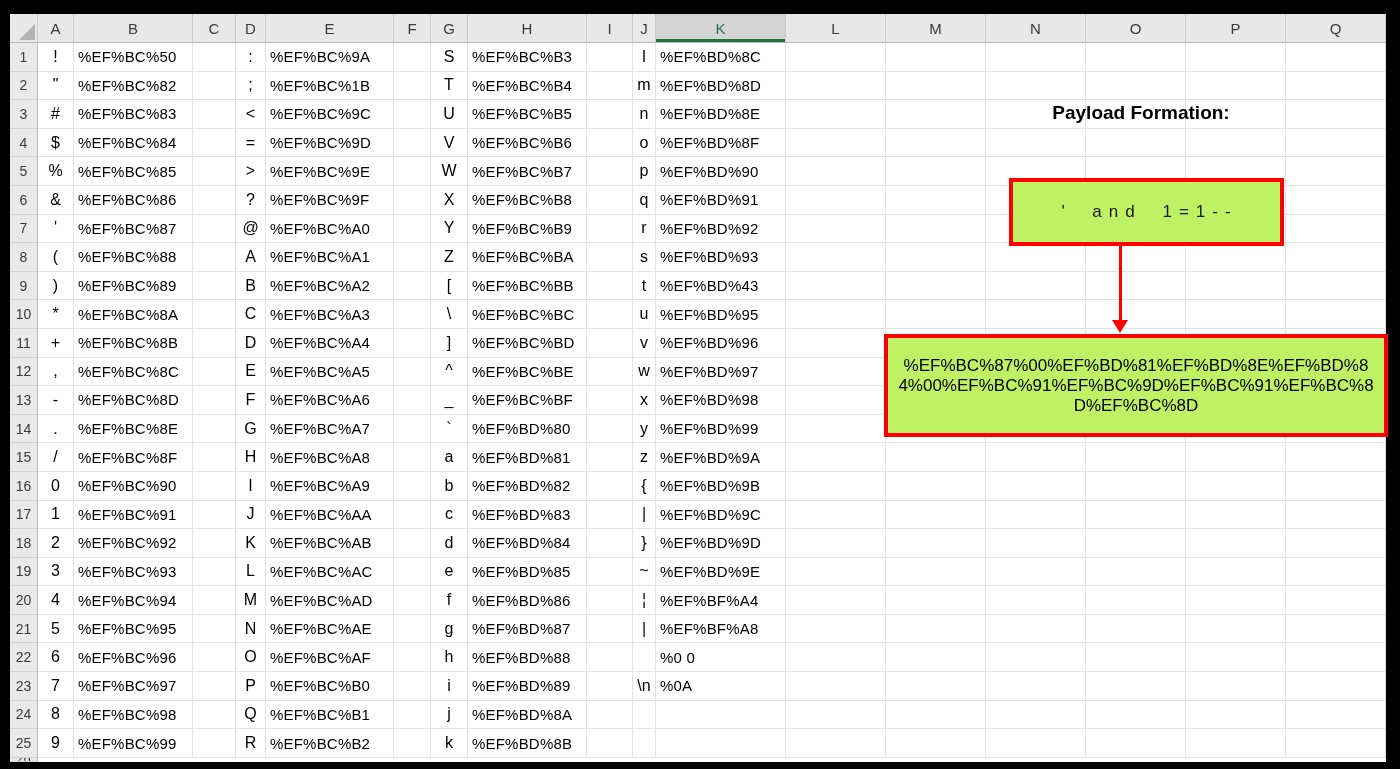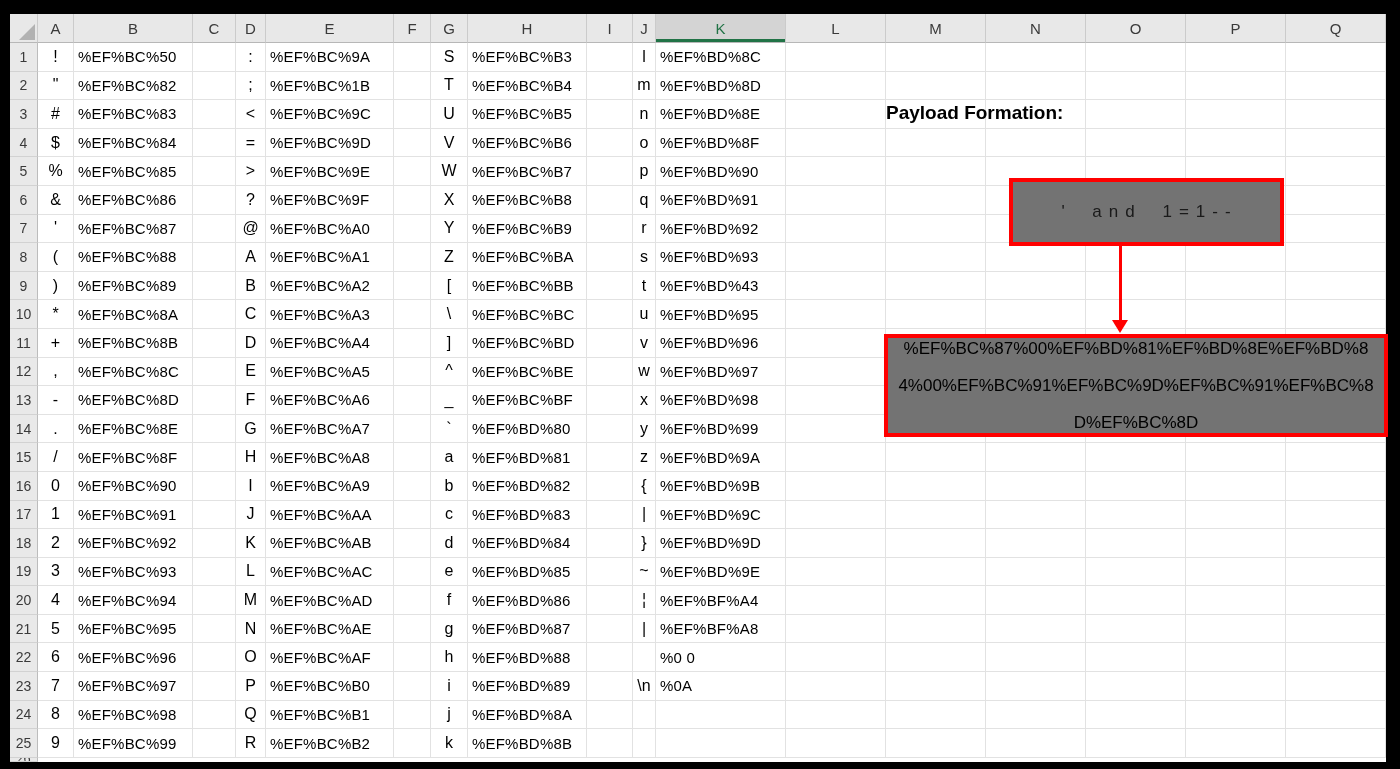--- a/index.html
+++ b/index.html
@@ -25,26 +25,26 @@
         font-size:15px;color:#000;white-space:nowrap;}
   .rhcell{background:#e9e9e9;color:#3a3a3a;font-size:14px;justify-content:center;
           border-right:1px solid #bcbcbc;border-bottom:1px solid #d2d2d2;}
   .char{justify-content:center;font-size:16px;}
   .code{padding-left:4px;letter-spacing:0.2px;}
 
   
   .overlay{position:absolute;left:0;top:0;width:1400px;height:769px;pointer-events:none;}
   .overlay>*{pointer-events:auto;}
   .pf-title{position:absolute;left:886px;top:102px;width:510px;height:26px;
-            font-weight:bold;font-size:19px;color:#000;}
-  .redbox{position:absolute;box-sizing:border-box;border:4px solid var(--red,#ff0000);background:#737373;}
+            text-align:center;font-weight:bold;font-size:19px;color:#000;}
+  .redbox{position:absolute;box-sizing:border-box;border:4px solid var(--red,#ff0000);background:#bef264;}
   .box1{left:1009px;top:178px;width:275px;height:68px;display:flex;align-items:center;justify-content:center;
         font-size:17px;color:#1a1a1a;letter-spacing:7px;word-spacing:9px;padding-left:6px;}
   .box2{left:884px;top:334px;width:504px;height:103px;display:flex;align-items:center;justify-content:center;
-        text-align:center;font-size:17px;line-height:37px;color:#000;padding:0 6px;}
+        text-align:center;font-size:17px;line-height:20px;color:#000;padding:0 6px;}
   .box2 .payload-text{width:100%;overflow-wrap:anywhere;word-break:break-all;}
   .arrow-stem{position:absolute;left:1119px;top:246px;width:3px;height:76px;background:var(--red,#ff0000);}
   .arrow-head{position:absolute;left:1112px;top:320px;width:0;height:0;
               border-left:8px solid transparent;border-right:8px solid transparent;
               border-top:13px solid var(--red,#ff0000);}
 </style>
 </head>
 <body>
 
 <div id="canvas">

